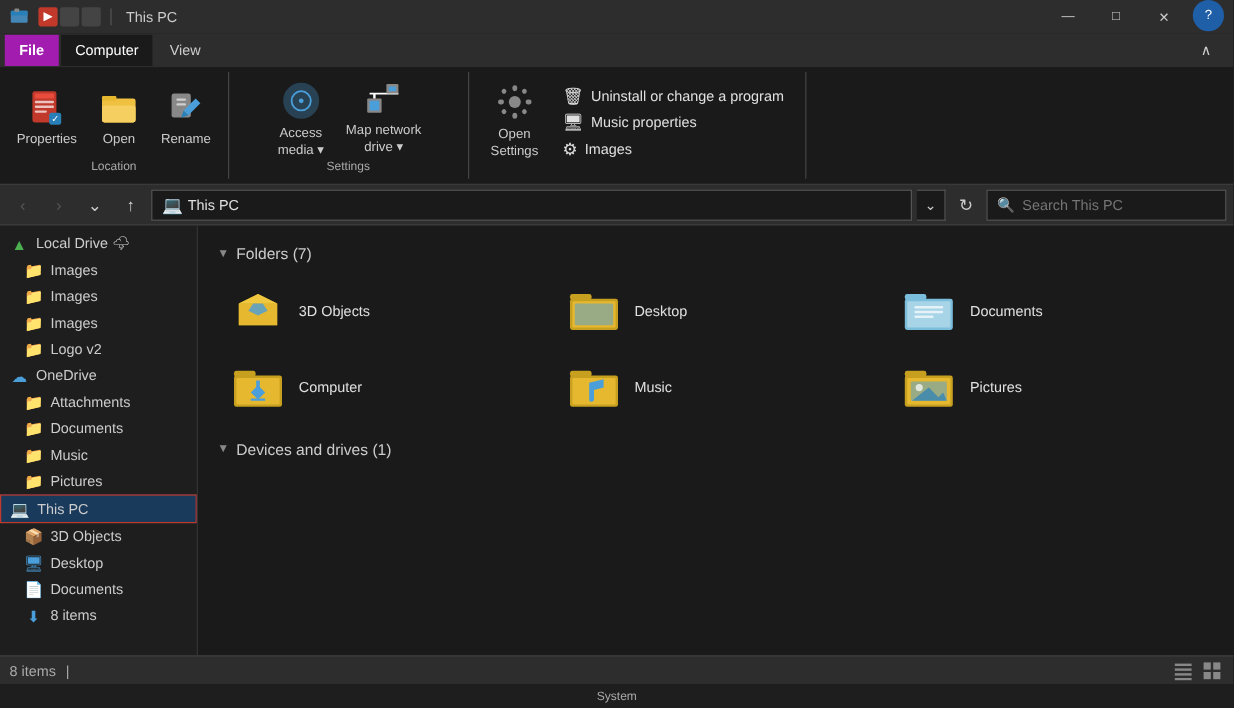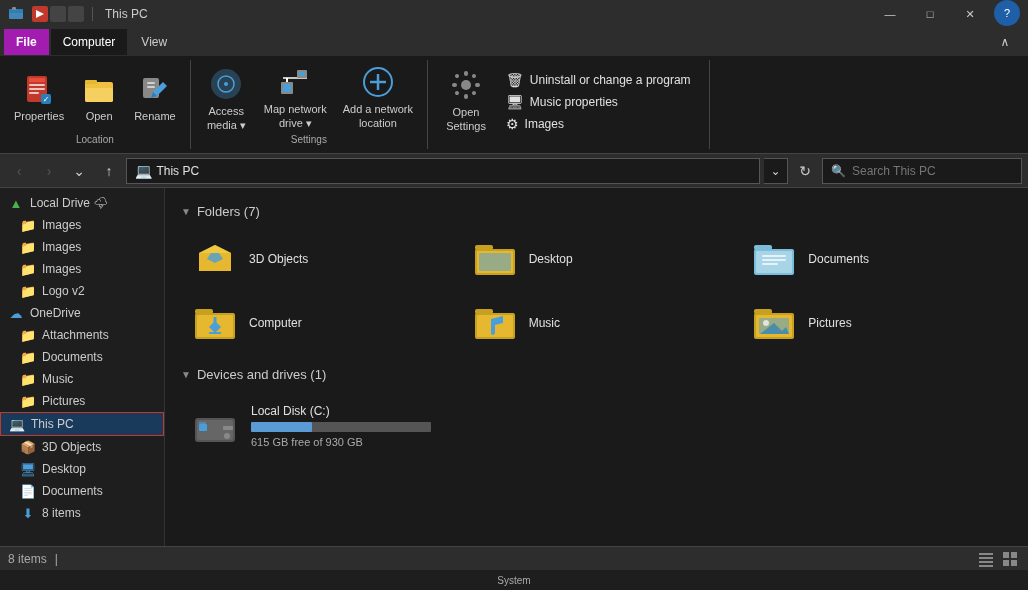--- a/index.html
+++ b/index.html
@@ -516,30 +516,20 @@
             <svg width="32" height="32" viewBox="0 0 32 32">
               <rect x="2" y="16" width="12" height="12" rx="1" fill="#888"></rect>
               <rect x="4" y="18" width="8" height="8" rx="1" fill="#4a9eda"></rect>
               <path d="M8 12 L8 16" stroke="#fff" stroke-width="2"></path>
               <path d="M4 12 L28 12" stroke="#fff" stroke-width="1.5"></path>
               <rect x="18" y="4" width="10" height="8" rx="1" fill="#888"></rect>
               <rect x="20" y="6" width="6" height="4" rx="1" fill="#4a9eda"></rect>
             </svg>
           </div>
           <span style="line-height:1.3;">Map network<br>drive ▾</span>
-        </div>
-        <div class="ribbon-btn" style="min-width:65px;">
-          <div class="ribbon-btn-icon">
-            <svg width="32" height="32" viewBox="0 0 32 32">
-              <ellipse cx="16" cy="16" rx="14" ry="14" fill="none" stroke="#4a9eda" stroke-width="2"></ellipse>
-              <line x1="16" y1="8" x2="16" y2="24" stroke="#4a9eda" stroke-width="2.5"></line>
-              <line x1="8" y1="16" x2="24" y2="16" stroke="#4a9eda" stroke-width="2.5"></line>
-            </svg>
-          </div>
-          <span style="line-height:1.3;">Add a network<br>location</span>
         </div>
       </div>
       <div class="ribbon-group-label">Settings</div>
     </div>
 
     <div class="ribbon-group" style="min-width:260px;flex-direction:row;align-items:flex-start;padding-top:6px;">
       <div style="display:flex;flex-direction:column;align-items:center;justify-content:center;height:70px;">
         <div class="ribbon-btn" style="height:68px;min-width:60px;">
           <div class="ribbon-btn-icon">
             <svg width="32" height="32" viewBox="0 0 32 32">
@@ -750,42 +740,20 @@
         <span class="folder-name">Pictures</span>
       </div>
 
     </div>
 
     <div class="section-header">
       <span class="section-chevron">▼</span>
       <span>Devices and drives (1)</span>
     </div>
 
-    <div class="drive-item">
-      <div class="drive-icon">
-        <svg width="48" height="48" viewBox="0 0 48 48">
-
-          <rect x="4" y="16" width="40" height="24" rx="3" fill="#555"></rect>
-          <rect x="6" y="18" width="36" height="20" rx="2" fill="#666"></rect>
-
-          <rect x="8" y="22" width="8" height="7" rx="1" fill="#4a9eda"></rect>
-          <rect x="8" y="20" width="7" height="6" rx="1" fill="#4a9eda" opacity="0.6"></rect>
-
-          <rect x="32" y="24" width="10" height="4" rx="1" fill="#888"></rect>
-          <circle cx="36" cy="34" r="3" fill="#888"></circle>
-        </svg>
-      </div>
-      <div class="drive-info">
-        <span class="drive-name">Local Disk (C:)</span>
-        <div class="drive-bar-container">
-          <div class="drive-bar-fill" style="width: 34%;"></div>
-        </div>
-        <span class="drive-size">615 GB free of 930 GB</span>
-      </div>
-    </div>
   </div>
 </div>
 
 <div class="status-bar">
   <span>8 items</span>
   <span>|</span>
   <div class="status-bar-right">
     <div class="status-view-btn">
       <svg width="16" height="16" viewBox="0 0 16 16">
         <rect x="1" y="2" width="14" height="2" fill="#888"></rect>

